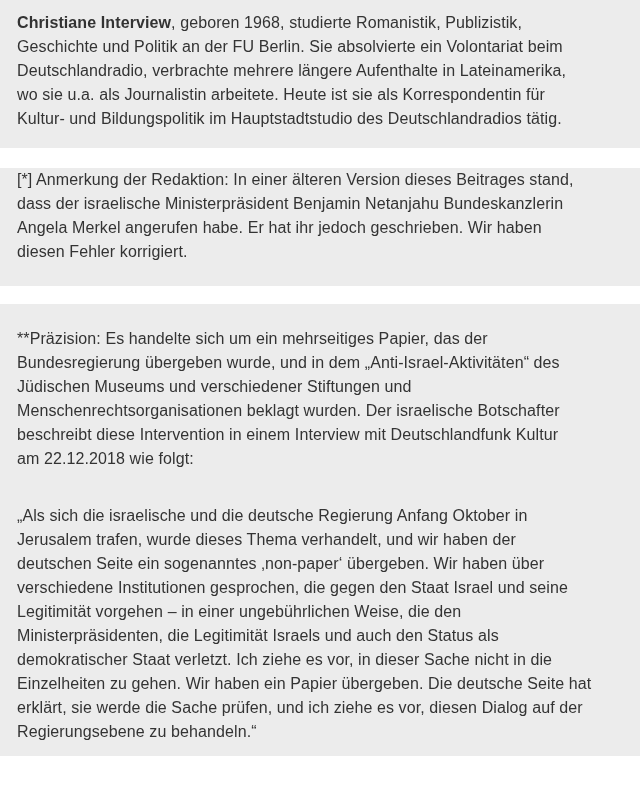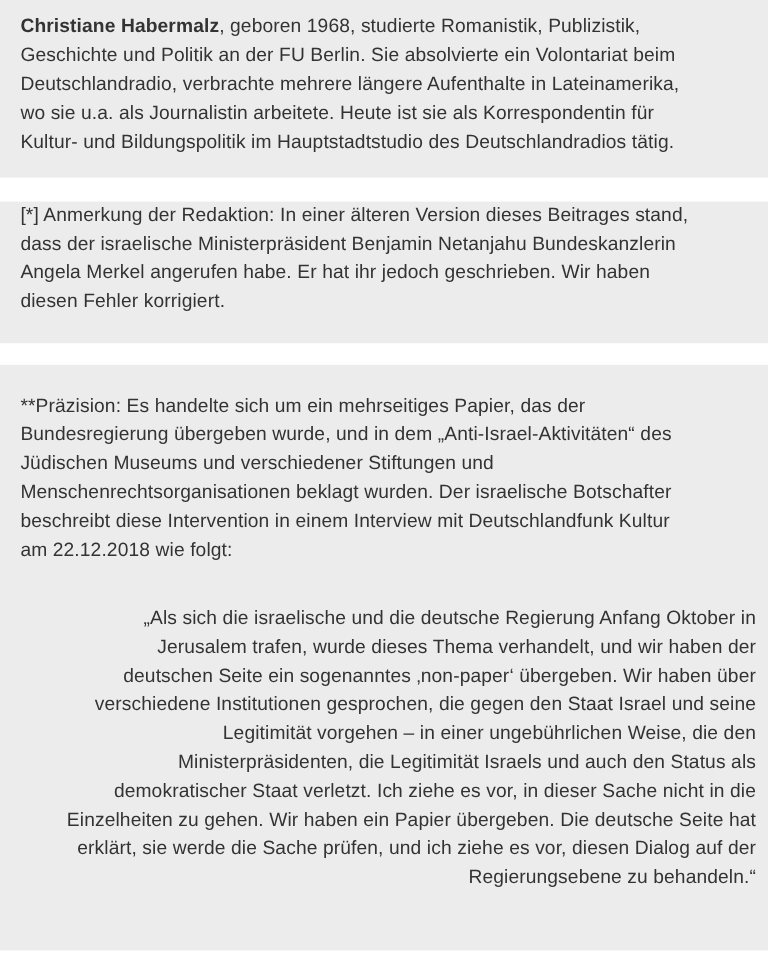--- a/index.html
+++ b/index.html
@@ -34,32 +34,31 @@
     padding-top: 11px;
     padding-bottom: 17px;
     margin-bottom: 20px;
   }
   #editorial-note-block {
     padding-bottom: 22px;
     margin-bottom: 18px;
   }
   #precision-block {
     padding-top: 23px;
-    padding-bottom: 48px;
+    padding-bottom: 12px;
   }
   #precision-block .quote-para {
     margin-top: 33px;
-    text-align: right;
   }
 </style>
 </head>
 <body>
 
 <div id="bio-block" class="block">
-    <p><span class="bold">Christiane Habermalz</span><span>, geboren 1968, studierte Romanistik, Publizistik,
+    <p><span class="bold">Christiane Interview</span><span>, geboren 1968, studierte Romanistik, Publizistik,
 Geschichte und Politik an der FU Berlin. Sie absolvierte ein Volontariat beim
 Deutschlandradio, verbrachte mehrere längere Aufenthalte in Lateinamerika,
 wo sie u.a. als Journalistin arbeitete. Heute ist sie als Korrespondentin für
 Kultur- und Bildungspolitik im Hauptstadtstudio des Deutschlandradios tätig.</span></p>
   </div>
 
 <div id="editorial-note-block" class="block">
     <p>[*] Anmerkung der Redaktion: In einer älteren Version dieses Beitrages stand,
 dass der israelische Ministerpräsident Benjamin Netanjahu Bundeskanzlerin
 Angela Merkel angerufen habe. Er hat ihr jedoch geschrieben. Wir haben

